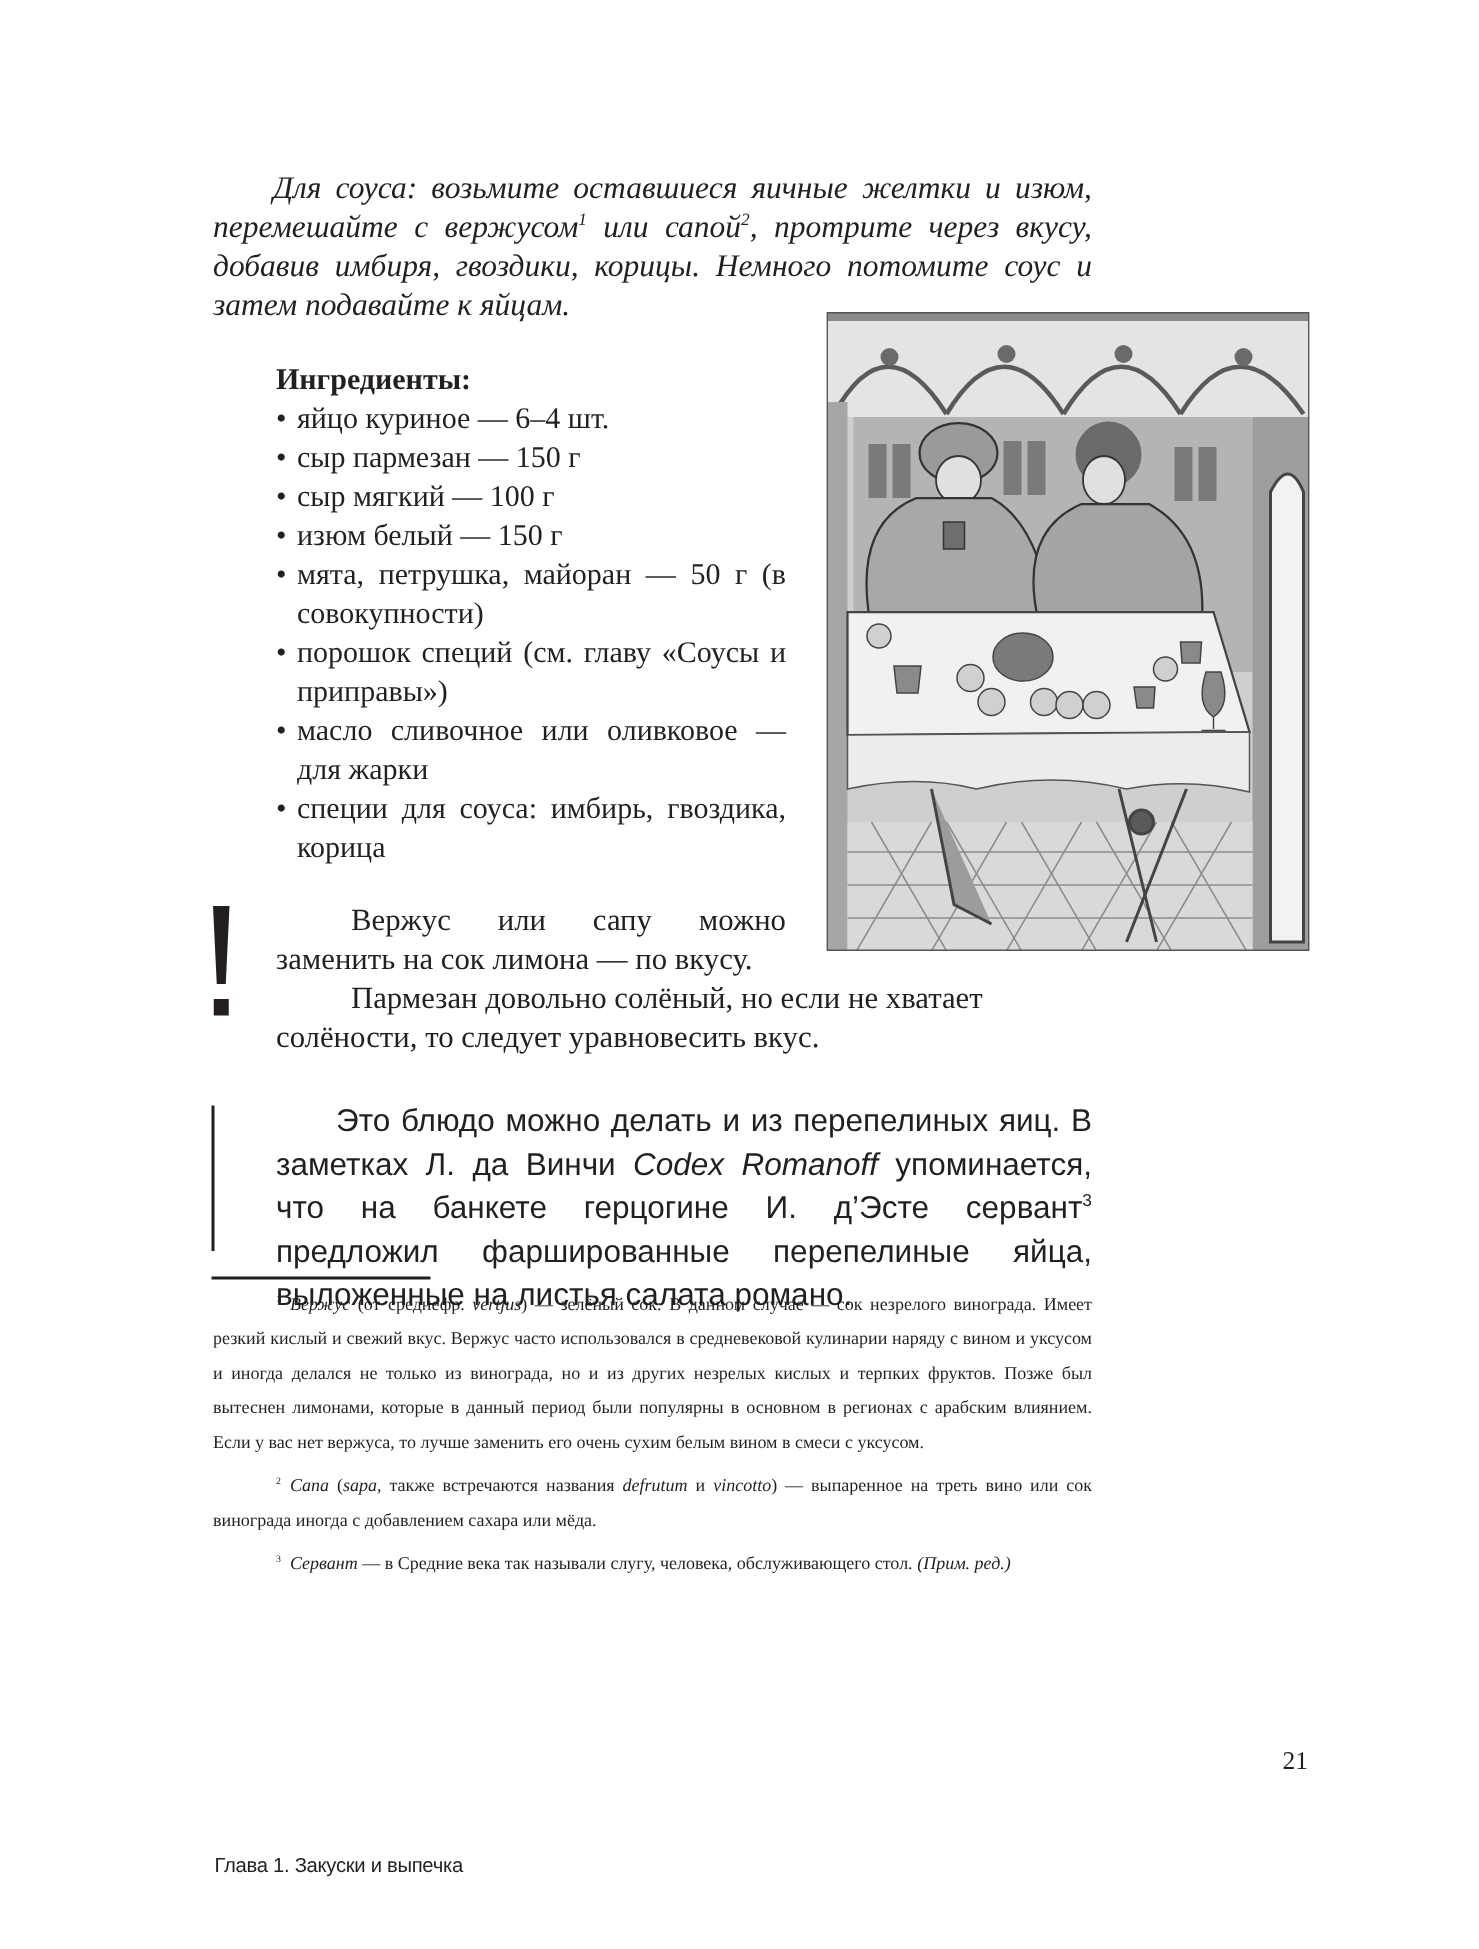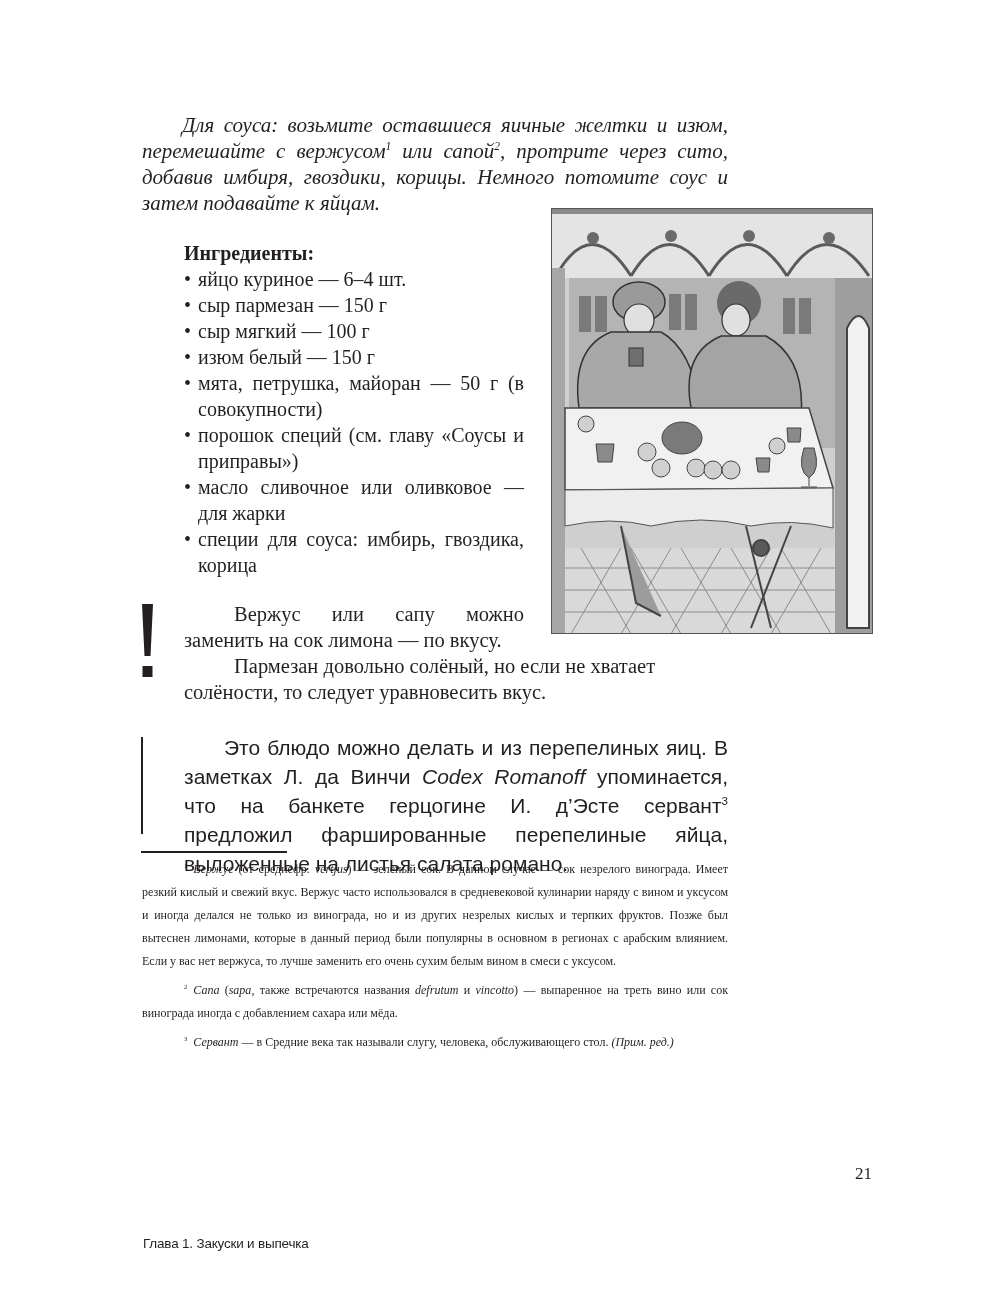--- a/index.html
+++ b/index.html
@@ -47,21 +47,21 @@
   .footnotes { position: absolute; left: 142px; top: 858px; width: 586px; font-size: 12px; line-height: 23px; }
   .fn { margin: 0 0 6px 0; text-align: justify; text-indent: 42px; }
 
   
   .footer-left { position: absolute; left: 143px; top: 1236px; font-size: 13.5px; letter-spacing: -0.2px; }
   .footer-right { position: absolute; right: 114px; top: 1164px; font-size: 17px; font-family: Liberation Serif, serif; }
 </style>
 </head>
 <body>
 
-<p class="intro serif"><span>Для соуса: возьмите оставшиеся яичные желтки и изюм, перемешайте с вержусом</span><sup>1</sup><span> или сапой</span><sup>2</sup><span>, протрите через сито, добавив имбиря, гвоздики, корицы. Немного потомите соус и затем подавайте к яйцам.</span></p>
+<p class="intro serif"><span>Для соуса: возьмите оставшиеся яичные желтки и изюм, перемешайте с вержусом</span><sup>1</sup><span> или сапой</span><sup>2</sup><span>, протрите через вкусу, добавив имбиря, гвоздики, корицы. Немного потомите соус и затем подавайте к яйцам.</span></p>
 
 <div class="ingredients serif">
   <h3>Ингредиенты:</h3>
   <ul>
     <li>яйцо куриное — 6–4 шт.</li>
     <li>сыр пармезан — 150 г</li>
     <li>сыр мягкий — 100 г</li>
     <li>изюм белый — 150 г</li>
     <li>мята, петрушка, майоран — 50 г (в совокупности)</li>
     <li>порошок специй (см. главу «Соусы и приправы»)</li>

